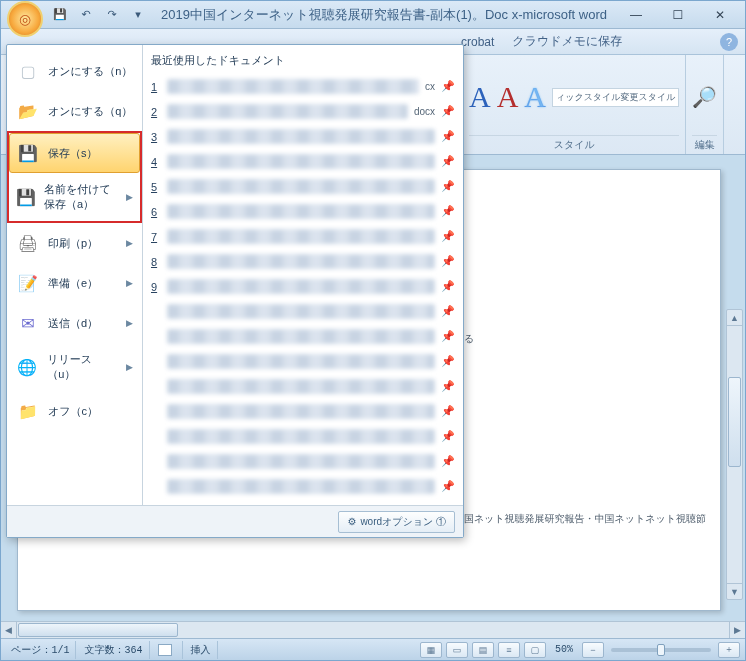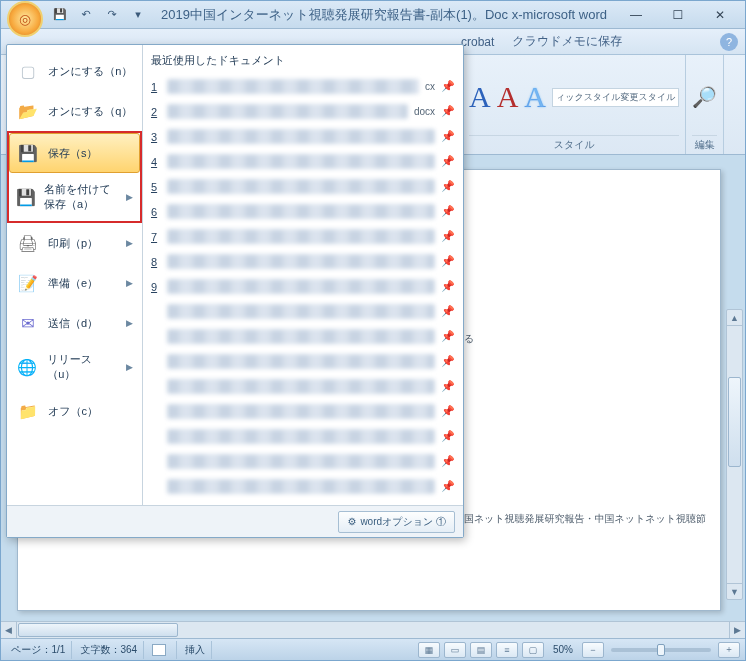--- a/index.html
+++ b/index.html
@@ -74,21 +74,21 @@
 .vscroll .track { flex:1; position:relative;}
 .vscroll .thumb { position:absolute; top:20%; left:1px; right:1px; height:90px; background:linear-gradient(#eef5fb,#cfdfee); border:1px solid #9cb6ce; border-radius:2px;}
 
 .hscroll { height: 17px; background: #dce7f1; border-top: 1px solid #b0c4d6; display:flex; align-items:center; }
 .hscroll .btn { width:16px; height:100%; display:flex; align-items:center; justify-content:center; font-size:9px; color:#5c7893; cursor:pointer; border-right:1px solid #b0c4d6;}
 .hscroll .btn.r { border-left:1px solid #b0c4d6; border-right:none;}
 .hscroll .track { flex:1; position:relative; height:100%;}
 .hscroll .thumb { position:absolute; left:1px; top:1px; bottom:1px; width:160px; background:linear-gradient(#eef5fb,#cfdfee); border:1px solid #9cb6ce; border-radius:2px;}
 
 .statusbar { height: 22px; background: linear-gradient(#d6e6f5,#bcd3e8); border-top: 1px solid #9db9d2; display: flex; align-items: center; font-size: 10px; color: #2b4c6b; padding: 0 4px; gap: 2px; }
-.status-seg { padding: 0 6px; border-right: 1px solid #a9c3da; height: 18px; display:flex; align-items:center; cursor:pointer; }
+.status-seg { padding: 0 6px; border-right: 1px solid #a9c3da; height: 18px; display:flex; align-items:center; cursor:pointer;font-family:Liberation Mono, monospace; }
 .status-seg.nb { border-right:none; }
 .lang-ico { width:14px; height:12px; display:inline-block; border:1px solid #8aa9c4; background:#fff; margin-right:4px;}
 .view-btn { width:22px; height:16px; border:1px solid #9cb6ce; background:linear-gradient(#f7fbfe,#dbe8f4); margin:0 1px; cursor:pointer; border-radius:2px; display:flex; align-items:center; justify-content:center; font-size:9px; color:#5c7893;}
 .zoom-track { width:100px; height:4px; background:#aac1d6; position:relative; margin:0 4px; border-radius:2px;}
 .zoom-thumb { position:absolute; left:50%; top:-4px; width:8px; height:12px; background:#eef5fb; border:1px solid #7fa0bd; border-radius:2px; transform:translateX(-50%);}
 </style>
 </head>
 <body>
 
 <div class="window">

